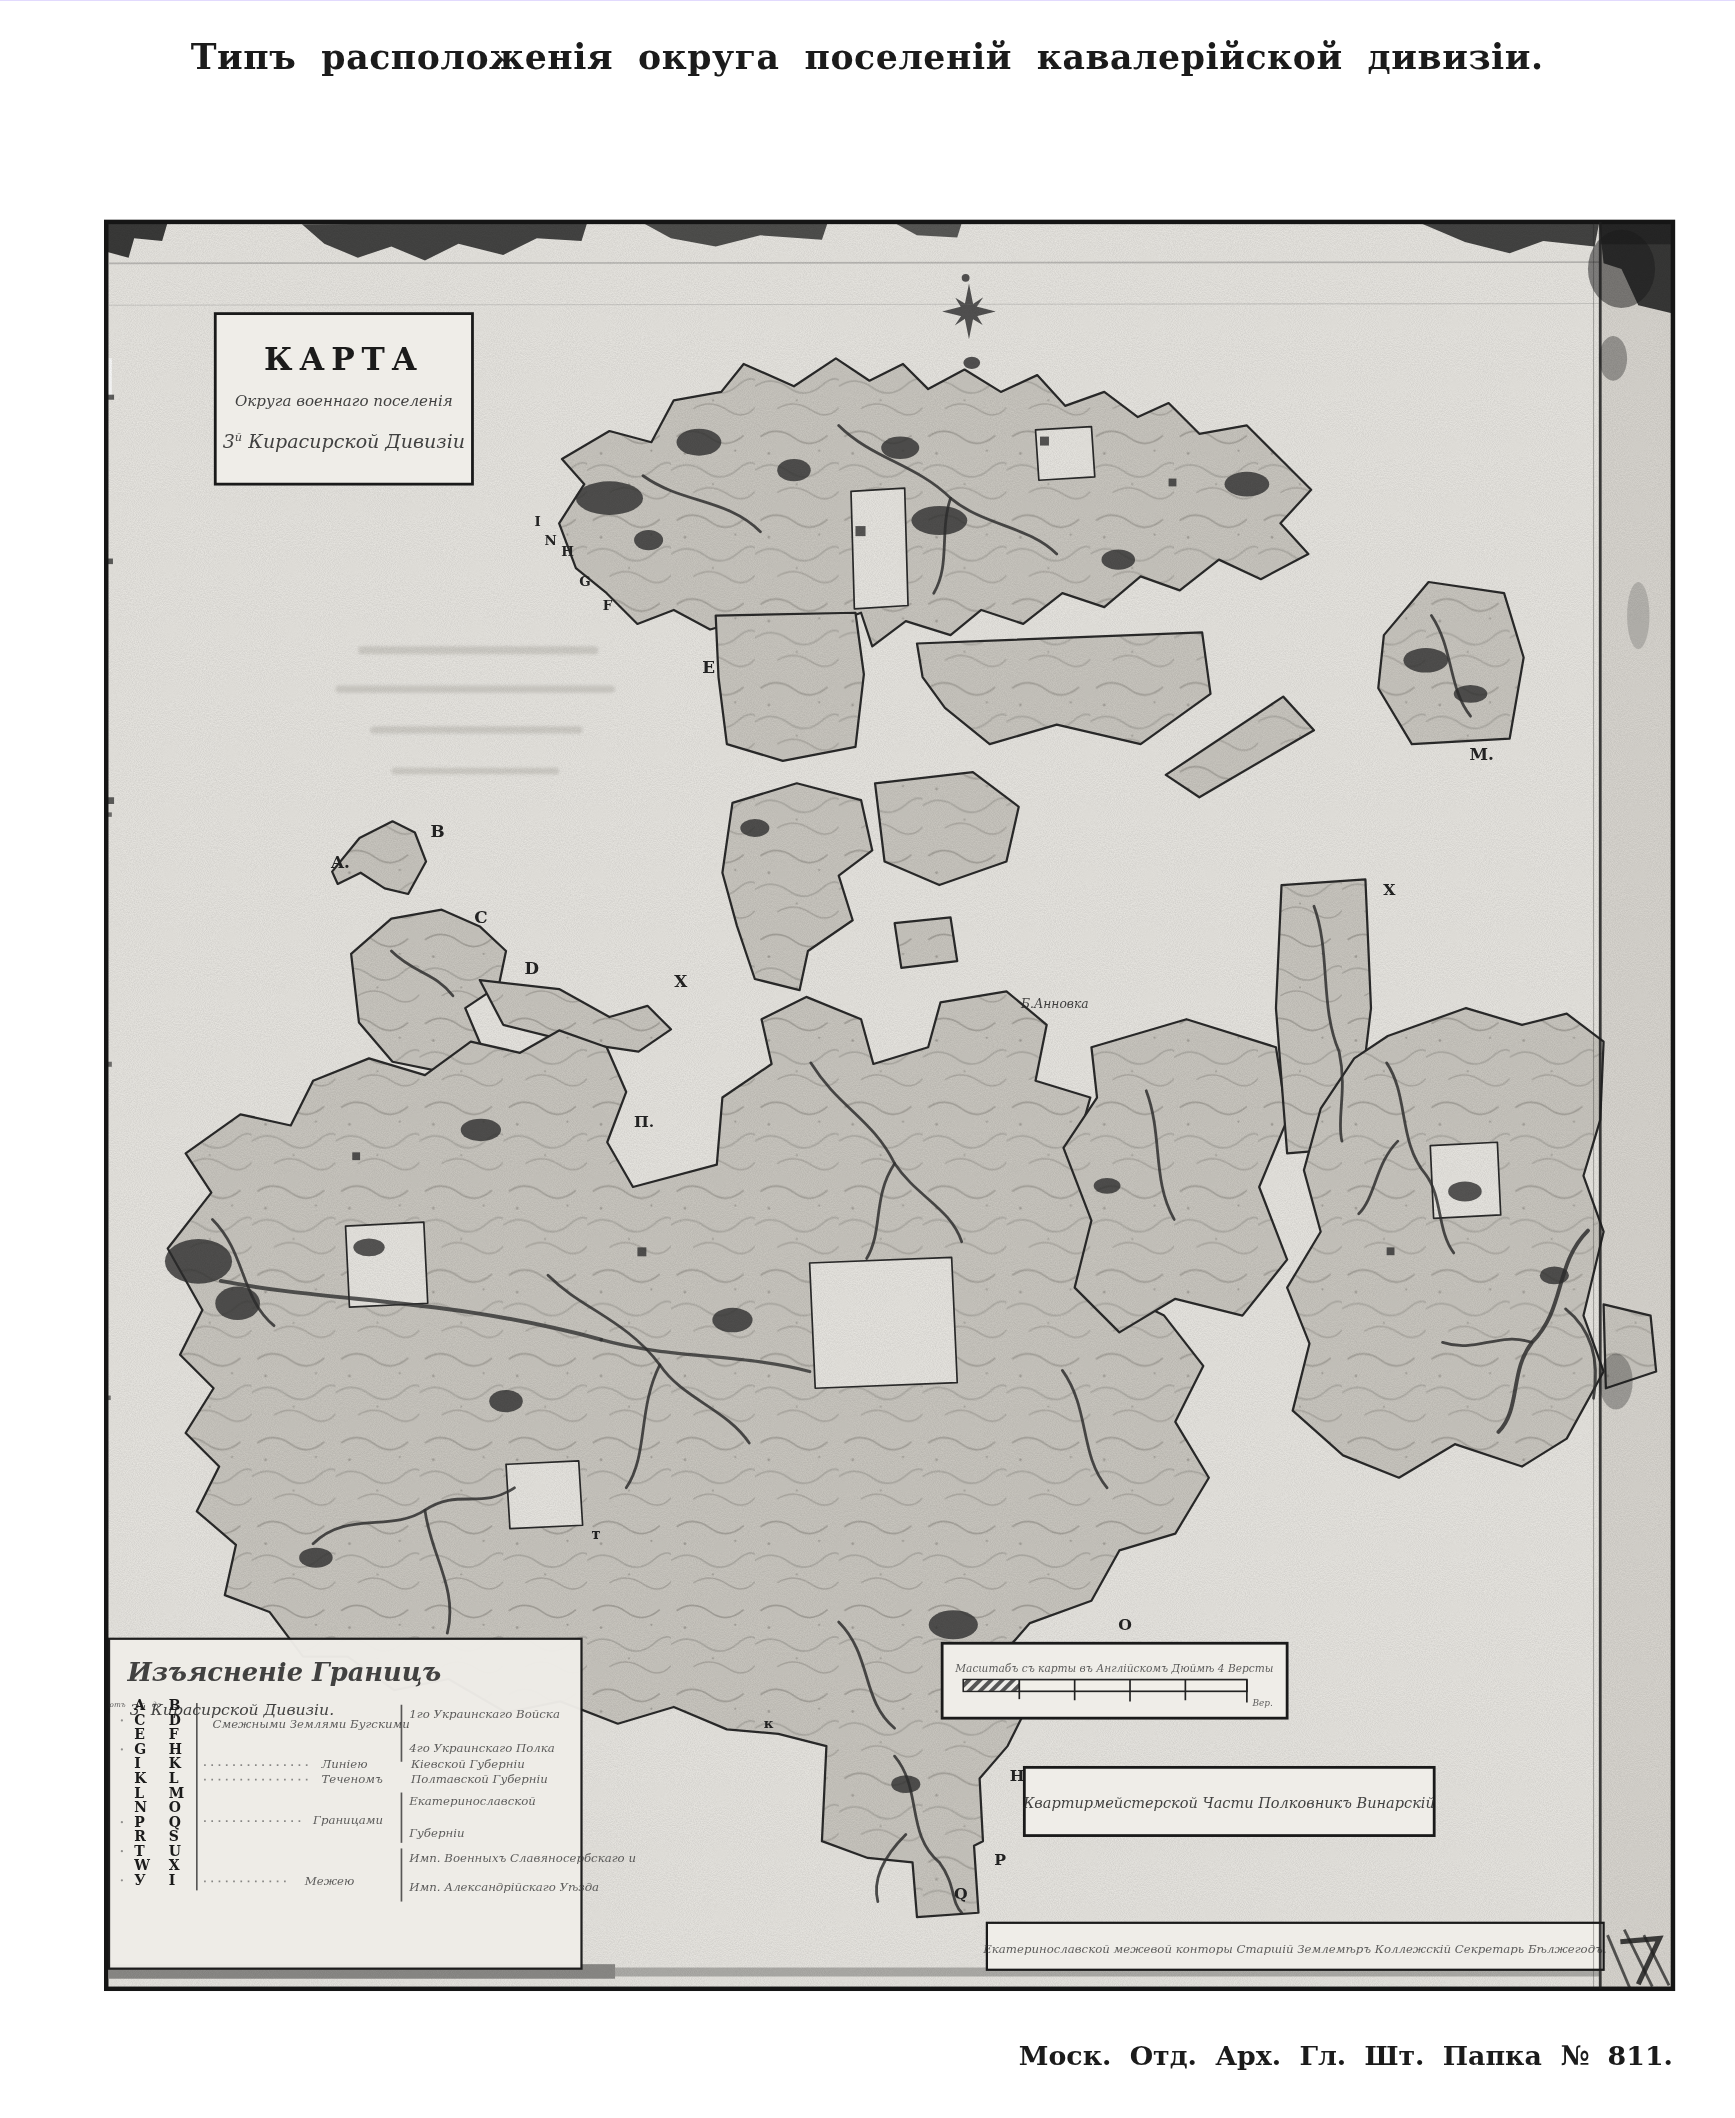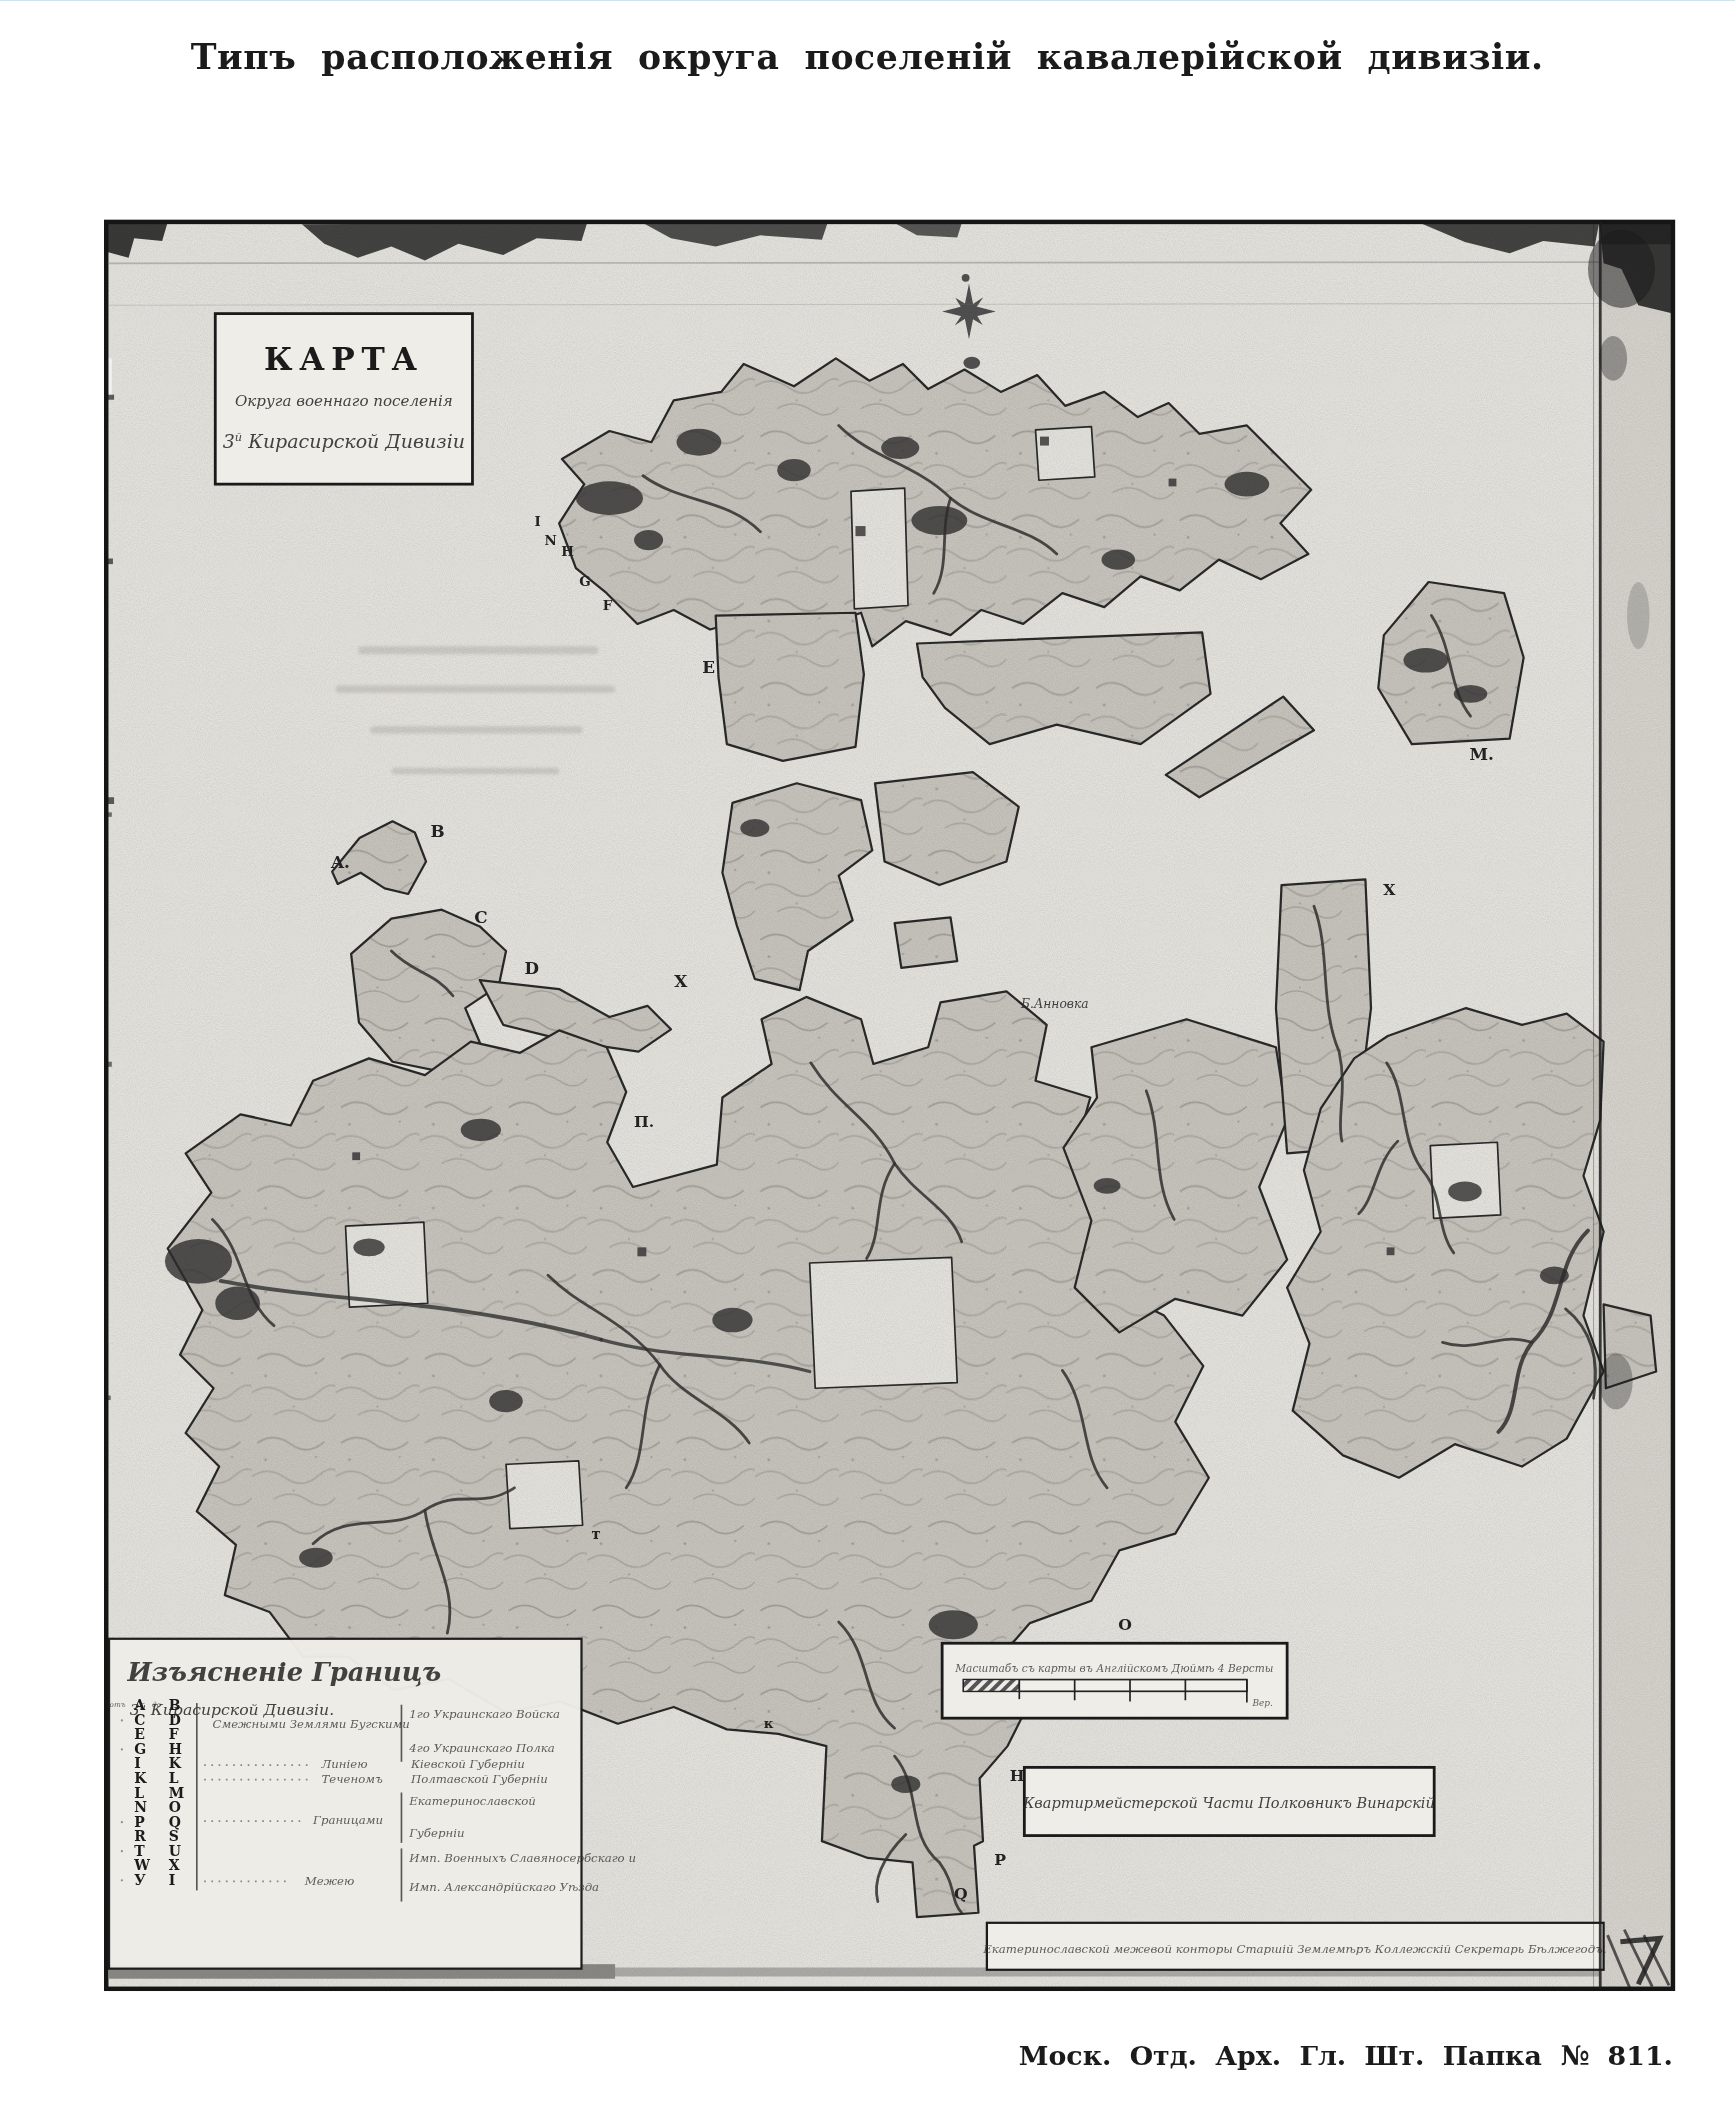--- a/index.html
+++ b/index.html
@@ -1,16 +1,16 @@
 <!DOCTYPE html>
 <html style="font-size:9px"><head>
 <meta charset="utf-8">
 <style>
   html,body{margin:0;padding:0;background:#ffffff;}
-  .stage{position:relative;width:1735px;height:2119px;background:#7dd3fc;overflow:hidden;}
+  .stage{position:relative;width:1735px;height:2119px;background:#c4b5fd;overflow:hidden;}
   svg{display:block;}
   text{user-select:none;}
   .t-serif{font-family:"DejaVu Serif",serif;fill:#1b1b1b;}
   .t-bold{font-weight:bold;}
   .cursive{font-family:"DejaVu Serif",serif;font-style:italic;fill:#2a2a2a;filter:blur(0.6px);opacity:.88;}
   .cursive-soft{font-family:"DejaVu Serif",serif;font-style:italic;fill:#383838;filter:blur(0.9px);opacity:.8;}
   .maplabel{font-family:"DejaVu Serif",serif;font-weight:bold;fill:#222;}
   .terr{fill:url(#tex);stroke:#2b2b2b;stroke-width:4;stroke-linejoin:round;}
   .hole{fill:#ebe9e4;stroke:#2b2b2b;stroke-width:3;stroke-linejoin:round;}
   .river{fill:none;stroke:#333;stroke-width:5;stroke-linecap:round;opacity:.85;}

